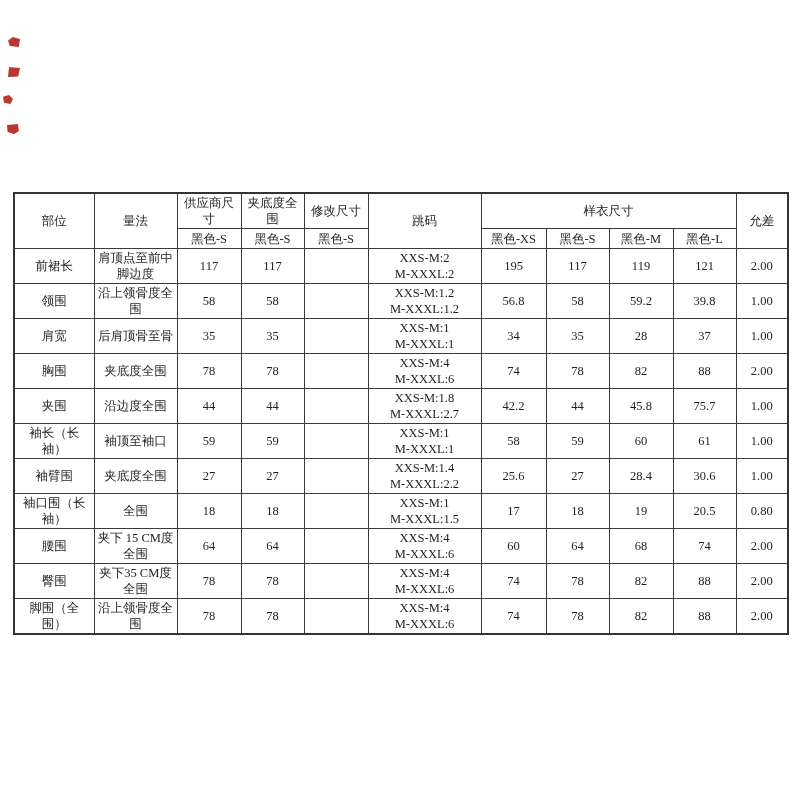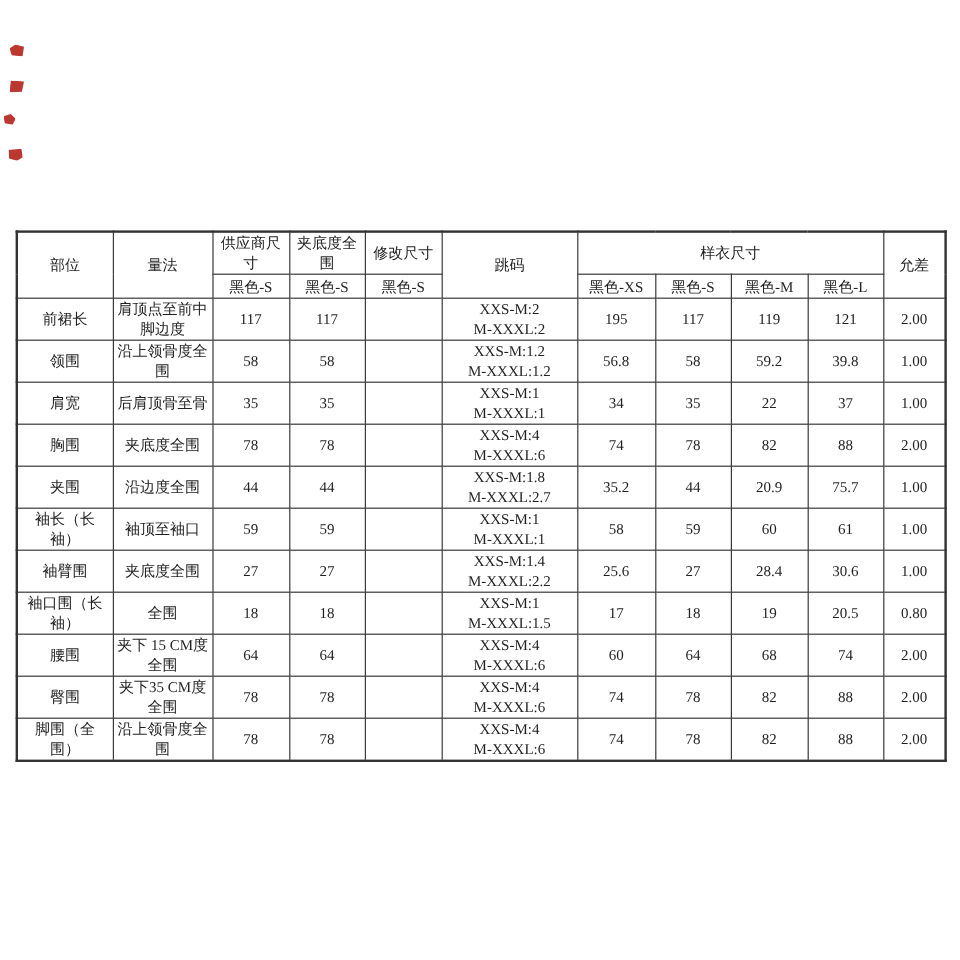--- a/index.html
+++ b/index.html
@@ -129,21 +129,21 @@
           <td>后肩顶骨至骨</td>
           <td class="num">35</td>
           <td class="num">35</td>
           <td></td>
           <td class="grading">
             <div>XXS-M:1</div>
             <div>M-XXXL:1</div>
           </td>
           <td class="num">34</td>
           <td class="num">35</td>
-          <td class="num">22</td>
+          <td class="num">28</td>
           <td class="num">37</td>
           <td class="num">1.00</td>
         </tr>
         <tr class="datarow">
           <td>胸围</td>
           <td>夹底度全围</td>
           <td class="num">78</td>
           <td class="num">78</td>
           <td></td>
           <td class="grading">
@@ -159,23 +159,23 @@
         <tr class="datarow">
           <td>夹围</td>
           <td>沿边度全围</td>
           <td class="num">44</td>
           <td class="num">44</td>
           <td></td>
           <td class="grading">
             <div>XXS-M:1.8</div>
             <div>M-XXXL:2.7</div>
           </td>
-          <td class="num">35.2</td>
+          <td class="num">42.2</td>
           <td class="num">44</td>
-          <td class="num">20.9</td>
+          <td class="num">45.8</td>
           <td class="num">75.7</td>
           <td class="num">1.00</td>
         </tr>
         <tr class="datarow">
           <td>袖长（长袖）</td>
           <td>袖顶至袖口</td>
           <td class="num">59</td>
           <td class="num">59</td>
           <td></td>
           <td class="grading">

